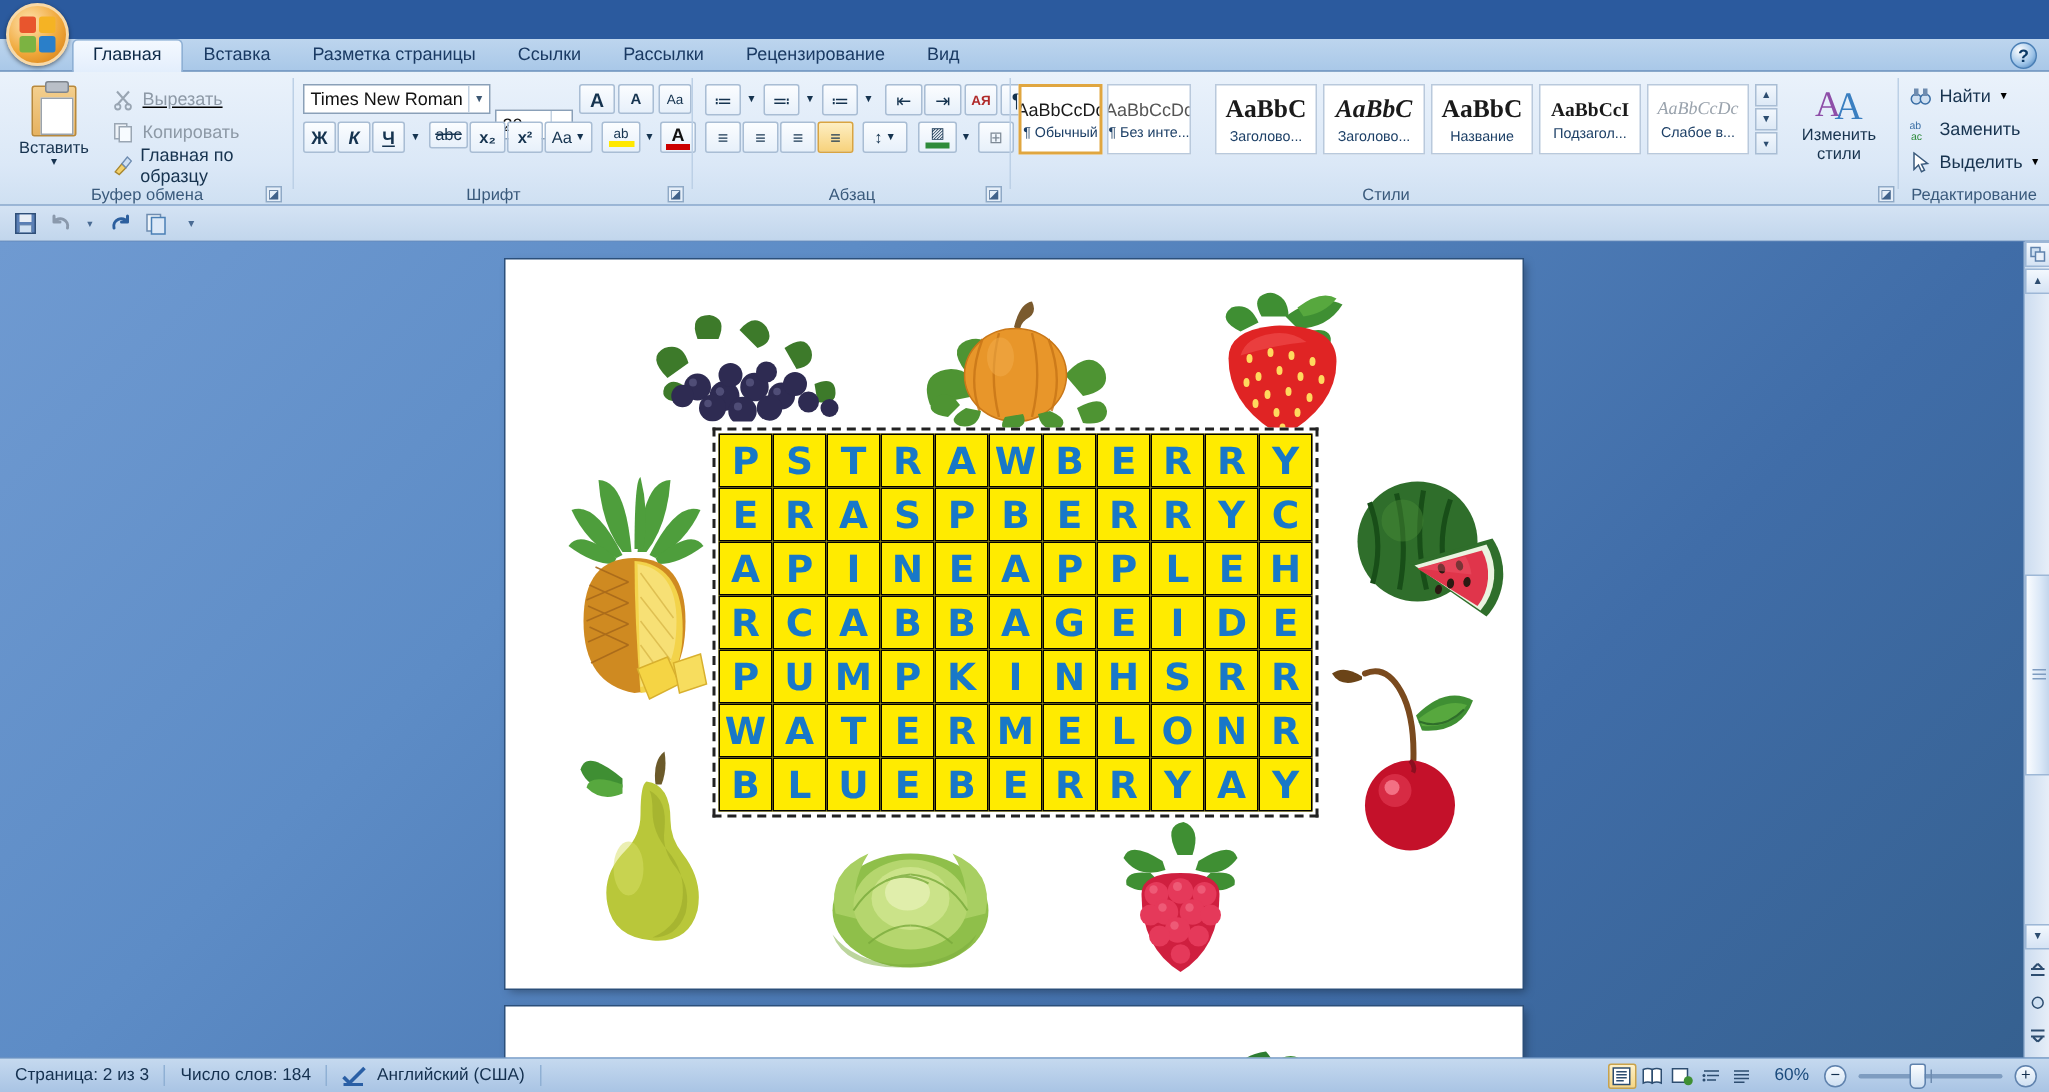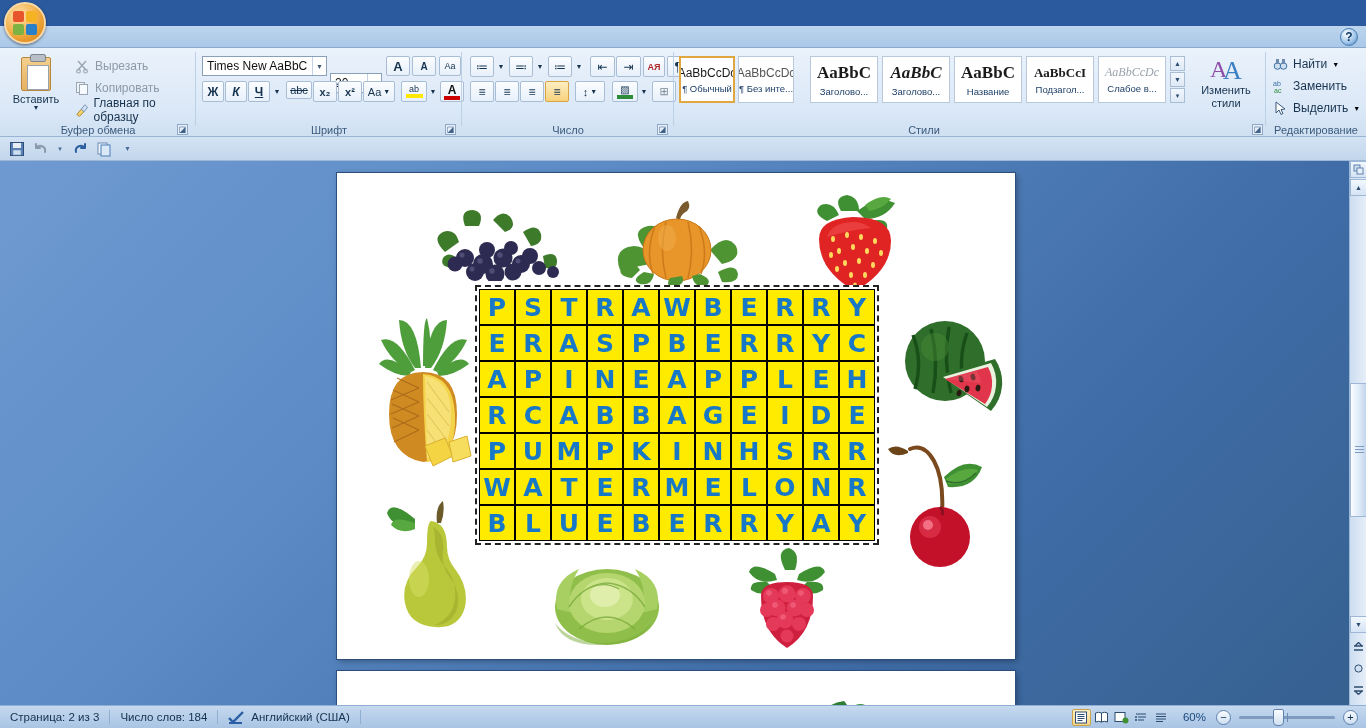--- a/index.html
+++ b/index.html
@@ -244,32 +244,41 @@
   <div class="orb">
     <div class="orb-inner">
       <span class="orb-q a"></span>
         <span class="orb-q b"></span>
       <span class="orb-q c"></span>
         <span class="orb-q d"></span>
     </div>
   </div>
 
   <div class="tabstrip">
+    <div class="tabs">
+      <div class="tab active">Главная</div>
+      <div class="tab">Вставка</div>
+      <div class="tab">Разметка страницы</div>
+      <div class="tab">Ссылки</div>
+      <div class="tab">Рассылки</div>
+      <div class="tab">Рецензирование</div>
+      <div class="tab">Вид</div>
+    </div>
     <div class="help-btn">?</div>
   </div>
 
   <div class="ribbon">
 
     <div class="group" style="left:0;width:196px;">
       <div class="paste-btn">
         <div class="clipboard-icon"></div>
         <div class="paste-label">Вставить</div>
         <div class="paste-caret">▾</div>
       </div>
-      <div class="small-cmd" style="left:72px;top:8px;">
+      <div class="small-cmd" style="left:72px;top:8px;text-decoration:underline;">
         <svg width="15" height="15" viewBox="0 0 15 15">
             <path d="M3 2 L11 11 M11 2 L3 11" stroke="#9aa6b3" stroke-width="1.4" fill="none"></path>
             <circle cx="3.5" cy="12.2" r="1.8" fill="none" stroke="#9aa6b3" stroke-width="1.2"></circle>
             <circle cx="10.5" cy="12.2" r="1.8" fill="none" stroke="#9aa6b3" stroke-width="1.2"></circle>
           </svg>
         <span class="lbl">Вырезать</span>
       </div>
       <div class="small-cmd" style="left:72px;top:30px;">
         <svg width="15" height="15" viewBox="0 0 15 15">
             <rect x="1.5" y="1.5" width="8" height="10" fill="#eef3f8" stroke="#9aa6b3"></rect>
@@ -284,21 +293,21 @@
           </svg>
         <span class="lbl">Главная по образцу</span>
       </div>
       <div class="group-label">Буфер обмена</div>
       <div class="dlg-launcher" style="right:8px;">◪</div>
       <div class="group-sep" style="right:0;"></div>
     </div>
 
     <div class="group" style="left:196px;width:266px;">
       <div class="combo" style="left:6px;top:8px;width:125px;">
-        <span>Times New AaBbC</span>
+        <span>Times New Roman</span>
         <span class="caret">▼</span>
       </div>
       <div class="combo" style="left:134px;top:25px;width:52px;">
         <span>20</span>
         <span class="caret">▼</span>
       </div>
       <div class="rb framed" style="left:190px;top:8px;width:24px;height:20px;">
           <span style="font-size:13px;font-weight:bold;">A</span>
         </div>
       <div class="rb framed" style="left:216px;top:8px;width:24px;height:20px;">
@@ -389,21 +398,21 @@
         </div>
       <div class="rb framed" style="left:150px;top:33px;width:26px;height:21px;flex-direction:column;">
         <span style="font-size:10px;line-height:10px;">▨</span>
         <span style="display:block;width:16px;height:4px;background:#2e8b3a;"></span>
       </div>
       <div class="rb" style="left:176px;top:33px;width:12px;height:21px;font-size:7px;">▼</div>
       <div class="rb framed" style="left:190px;top:33px;width:24px;height:21px;">
           <span style="font-size:11px;color:#7e8a96;">⊞</span>
         </div>
       <div class="rb" style="left:214px;top:33px;width:12px;height:21px;font-size:7px;">▼</div>
-      <div class="group-label">Число</div>
+      <div class="group-label">Абзац</div>
       <div class="dlg-launcher" style="right:6px;">◪</div>
       <div class="group-sep" style="right:0;"></div>
     </div>
 
     <div class="group" style="left:674px;width:592px;">
       <div class="style-item sel" style="left:5px;top:8px;">
         <span class="style-sample">AaBbCcDc</span>
         <span class="style-name">¶ Обычный</span>
       </div>
       <div class="style-item" style="left:64px;top:8px;">

